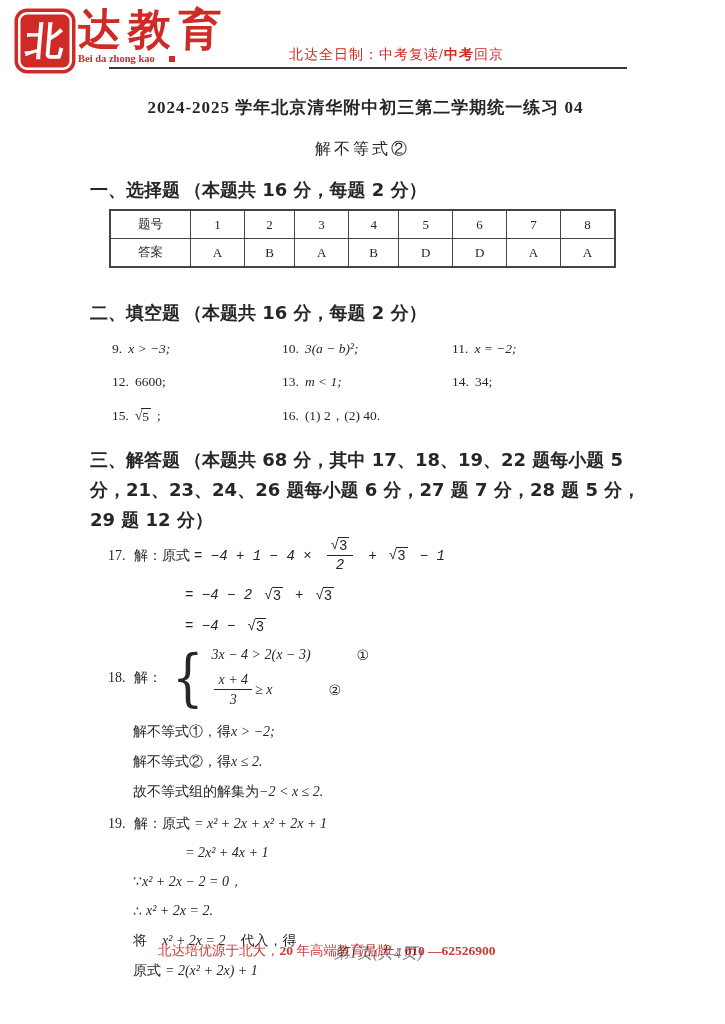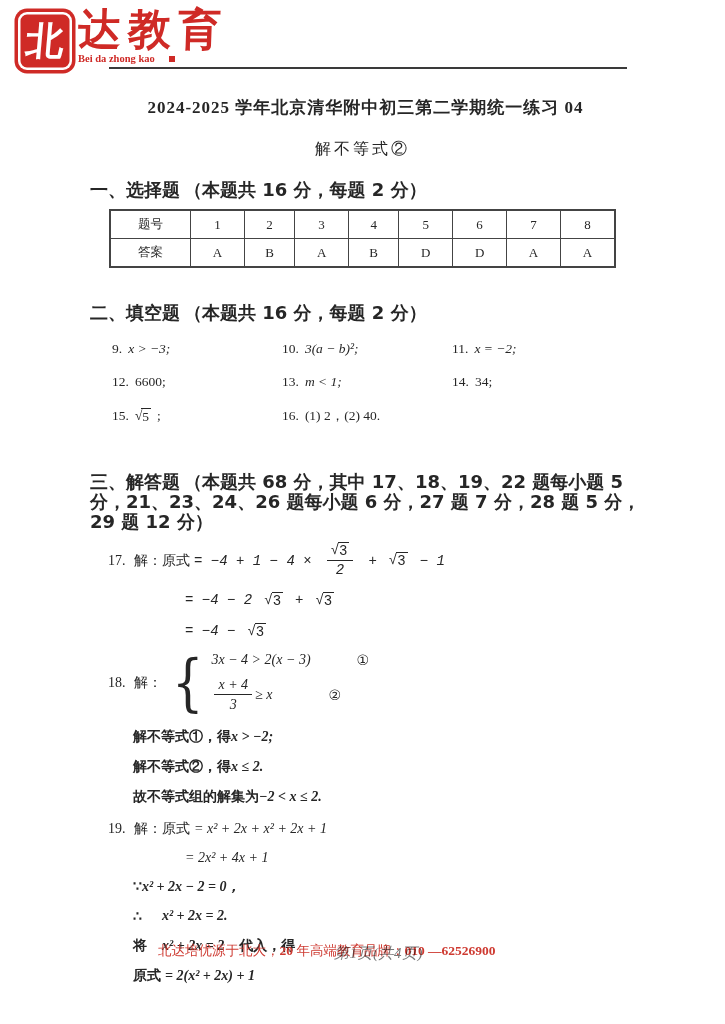--- a/index.html
+++ b/index.html
@@ -41,21 +41,21 @@
   .tagline .b{font-weight:bold;}
   .header-rule{position:absolute;left:109px;right:98px;top:67px;height:2px;background:var(--rule);}
   
   .doc-title{margin-top:26px;text-align:center;font-size:17px;font-weight:bold;letter-spacing:1px;padding-left:6px;}
   .doc-subtitle{margin-top:20px;text-align:center;font-size:16px;letter-spacing:3px;}
   
   .content{padding:0 70px 0 90px;}
   .sec-heading{margin-top:18px;font-size:18px;font-family:"DejaVu Sans","Liberation Sans",sans-serif;}
   .sec-heading .lead{font-weight:bold;}
   .sec-heading .rest{font-weight:bold;}
-  .sec-heading.long{line-height:20px;max-width:560px;margin-top:47px;}
+  .sec-heading.long{line-height:30px;max-width:560px;margin-top:20px;}
   
   table.ans{
     border-collapse:collapse;margin:8px 0 0 20px;width:505px;
     font-size:13px;text-align:center;
   }
   table.ans td{
     border:1px solid var(--table-border);height:28px;padding:0;
   }
   table.ans tr td:first-child{width:80px;font-family:"DejaVu Sans",sans-serif;font-size:12.5px;}
   table.ans{box-shadow:0 0 0 1px var(--table-border);}
@@ -65,39 +65,39 @@
     margin:16px 0 0 22px;row-gap:17px;font-size:13.5px;
   }
   .fill-item{display:flex;align-items:center;gap:6px;}
   .it{font-style:italic;}
   
   .sol{font-size:14px;}
   .sol-line{display:flex;align-items:center;margin-left:18px;}
   .qno{min-width:26px;}
   .lead{margin-right:4px;}
   .mrow{display:inline-flex;align-items:center;gap:12px;white-space:nowrap;font-family:Liberation Mono, monospace;}
-  .indent1{margin-left:43px;font-weight:bold;}  
+  .indent1{margin-left:43px;}  
   .indent2{margin-left:95px;text-align:center;}  
   
   .rt{display:inline-flex;align-items:flex-start;font-style:normal;}
   .rt .rs{line-height:1.15;}
   .rt .rr{border-top:1.2px solid var(--text);padding:0 2px 0 1px;margin-left:-1px;line-height:1.15;}
   
   .frac{display:inline-flex;flex-direction:column;align-items:center;line-height:1.25;margin:0 3px;vertical-align:middle;}
   .frac .num{padding:0 4px 1px;border-bottom:1.2px solid var(--text);display:inline-flex;justify-content:center;}
   .frac .den{padding-top:1px;}
   
   .system{display:flex;align-items:center;margin-top:12px;}
   .brace{
     font-size:62px;font-weight:200;line-height:0.9;margin:0 4px 0 2px;
     font-family:"DejaVu Serif",serif;transform:scaleX(.8);
   }
   .sys-rows{display:flex;flex-direction:column;gap:8px;}
   .sys-row{display:flex;align-items:center;}
-  .mark{margin-left:46px;font-family:"DejaVu Sans",sans-serif;font-size:14px;font-style:normal;}.mt10{margin-top:10px;}.mt12{margin-top:12px;}
+  .mark{margin-left:46px;font-family:"DejaVu Sans",sans-serif;font-size:14px;font-style:normal;}.mt10{margin-top:2px;}.mt12{margin-top:12px;}
   .mt14{margin-top:14px;}
   
   .footer{position:absolute;left:158px;top:942px;white-space:nowrap;
     color:var(--footer-red);font-size:13.5px;}
   .footer .b{font-weight:bold;}
   .page-overlay{
     position:absolute;left:334px;top:944px;color:#4a4a4a;opacity:.75;
     font-size:15px;letter-spacing:.5px;mix-blend-mode:multiply;white-space:nowrap;font-style:italic;
   }
 </style>
@@ -111,20 +111,23 @@
       <div class="seal">
         <span class="seal-char">北</span>
       </div>
       <div class="brand-text">
         <span class="brand-name">达教育</span>
         <span class="brand-sub">
           <span>Bei da zhong kao</span>
           <span class="sq"></span>
         </span>
       </div>
+    </div>
+    <div class="tagline">
+      <span>北达全日制：中考复读</span><span class="b">/中考</span><span>回京</span>
     </div>
     <div class="header-rule"></div>
   </div>
 
   <div class="doc-title">2024-2025 学年北京清华附中初三第二学期统一练习 04</div>
   <div class="doc-subtitle">解不等式②</div>
 
   <div class="content">
 
     <div class="sec-heading">
@@ -292,21 +295,21 @@
       </div>
       <div class="sol-line indent2 mt12">
         <span class="it">= 2x² + 4x + 1</span>
       </div>
       <div class="sol-line indent1 mt12">
         <span>∵</span>
           <span class="it">x² + 2x − 2 = 0，</span>
       </div>
       <div class="sol-line indent1 mt12">
         <span>∴</span>
-          <span class="it" style="margin-left:20px;">x² + 2x = 2.</span>
+          <span class="it" style="margin-left:4px;">x² + 2x = 2.</span>
       </div>
       <div class="sol-line indent1 mt12">
         <span>将</span>
           <span class="it" style="margin:0 15px;">x² + 2x = 2</span>
           <span>代入，得</span>
       </div>
       <div class="sol-line indent1 mt12">
         <span class="lead">原式</span>
           <span class="it">= 2(x² + 2x) + 1</span>
       </div>

